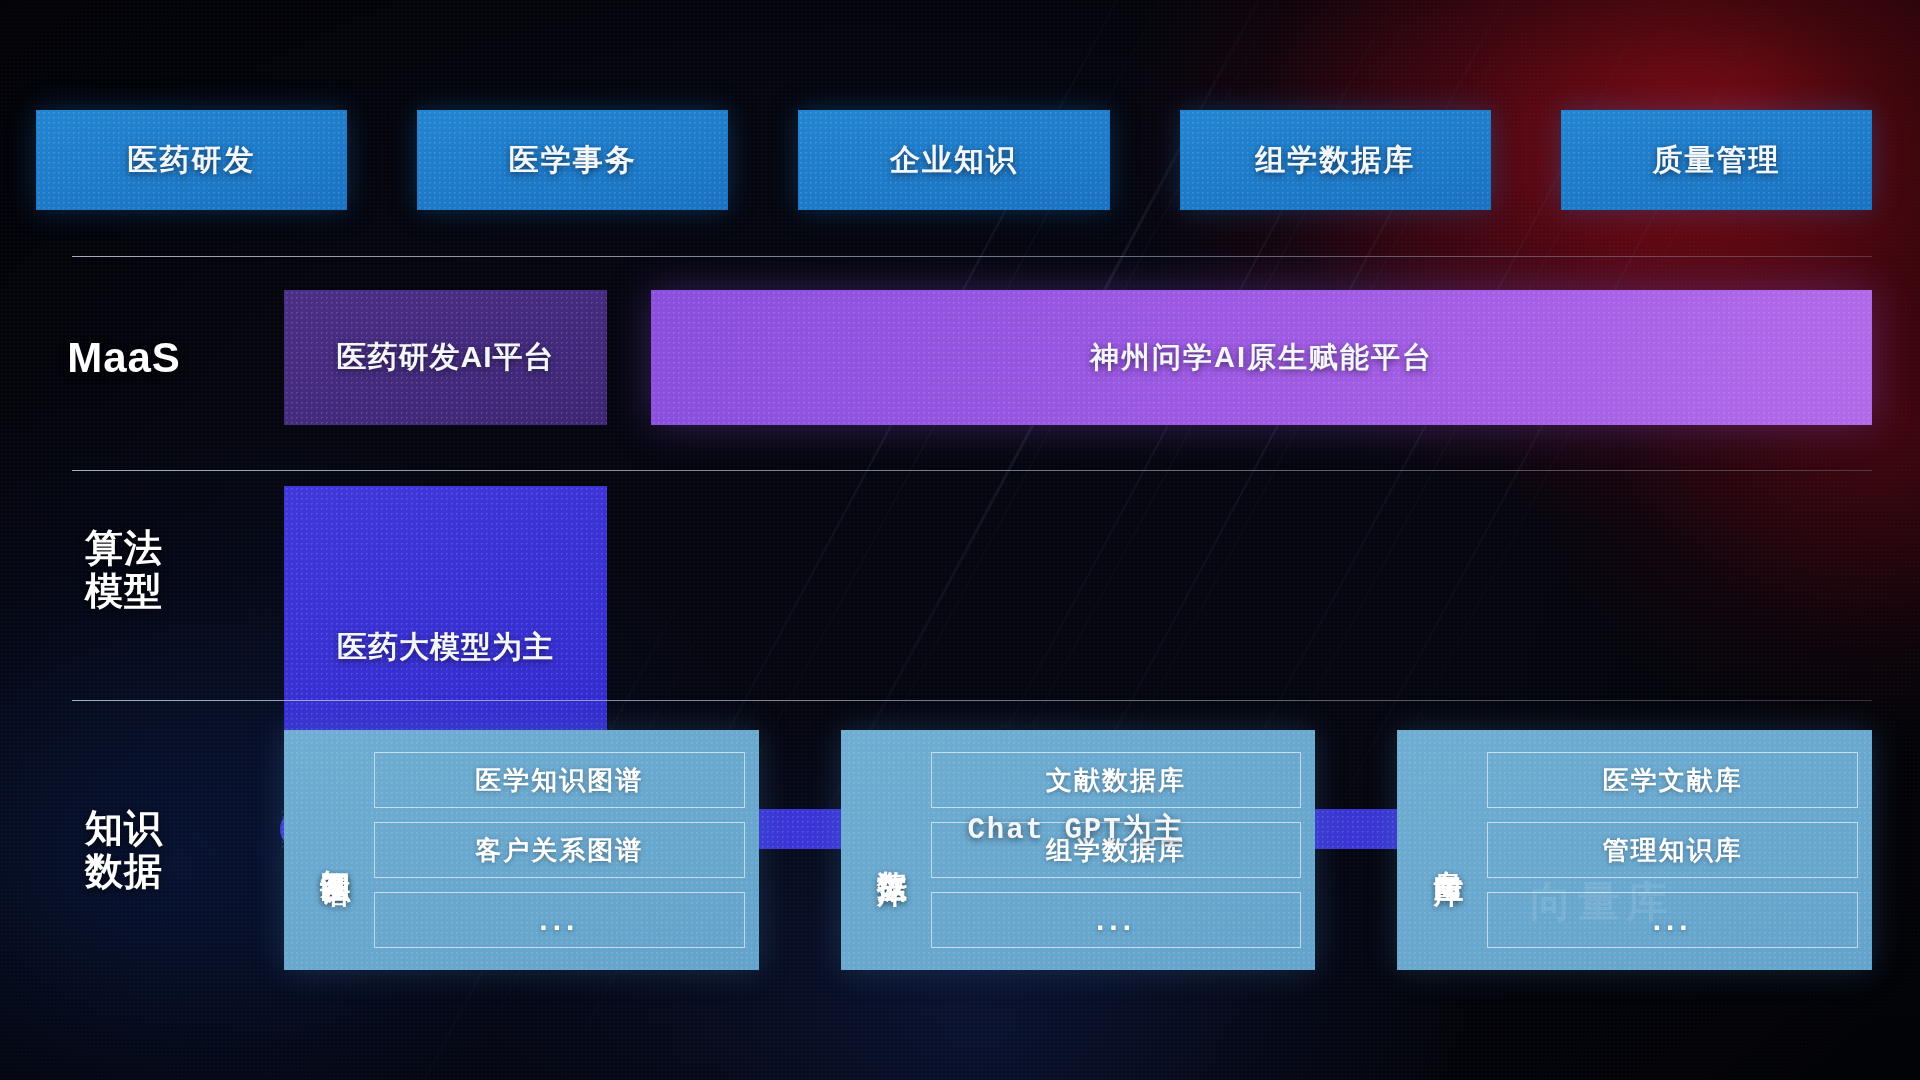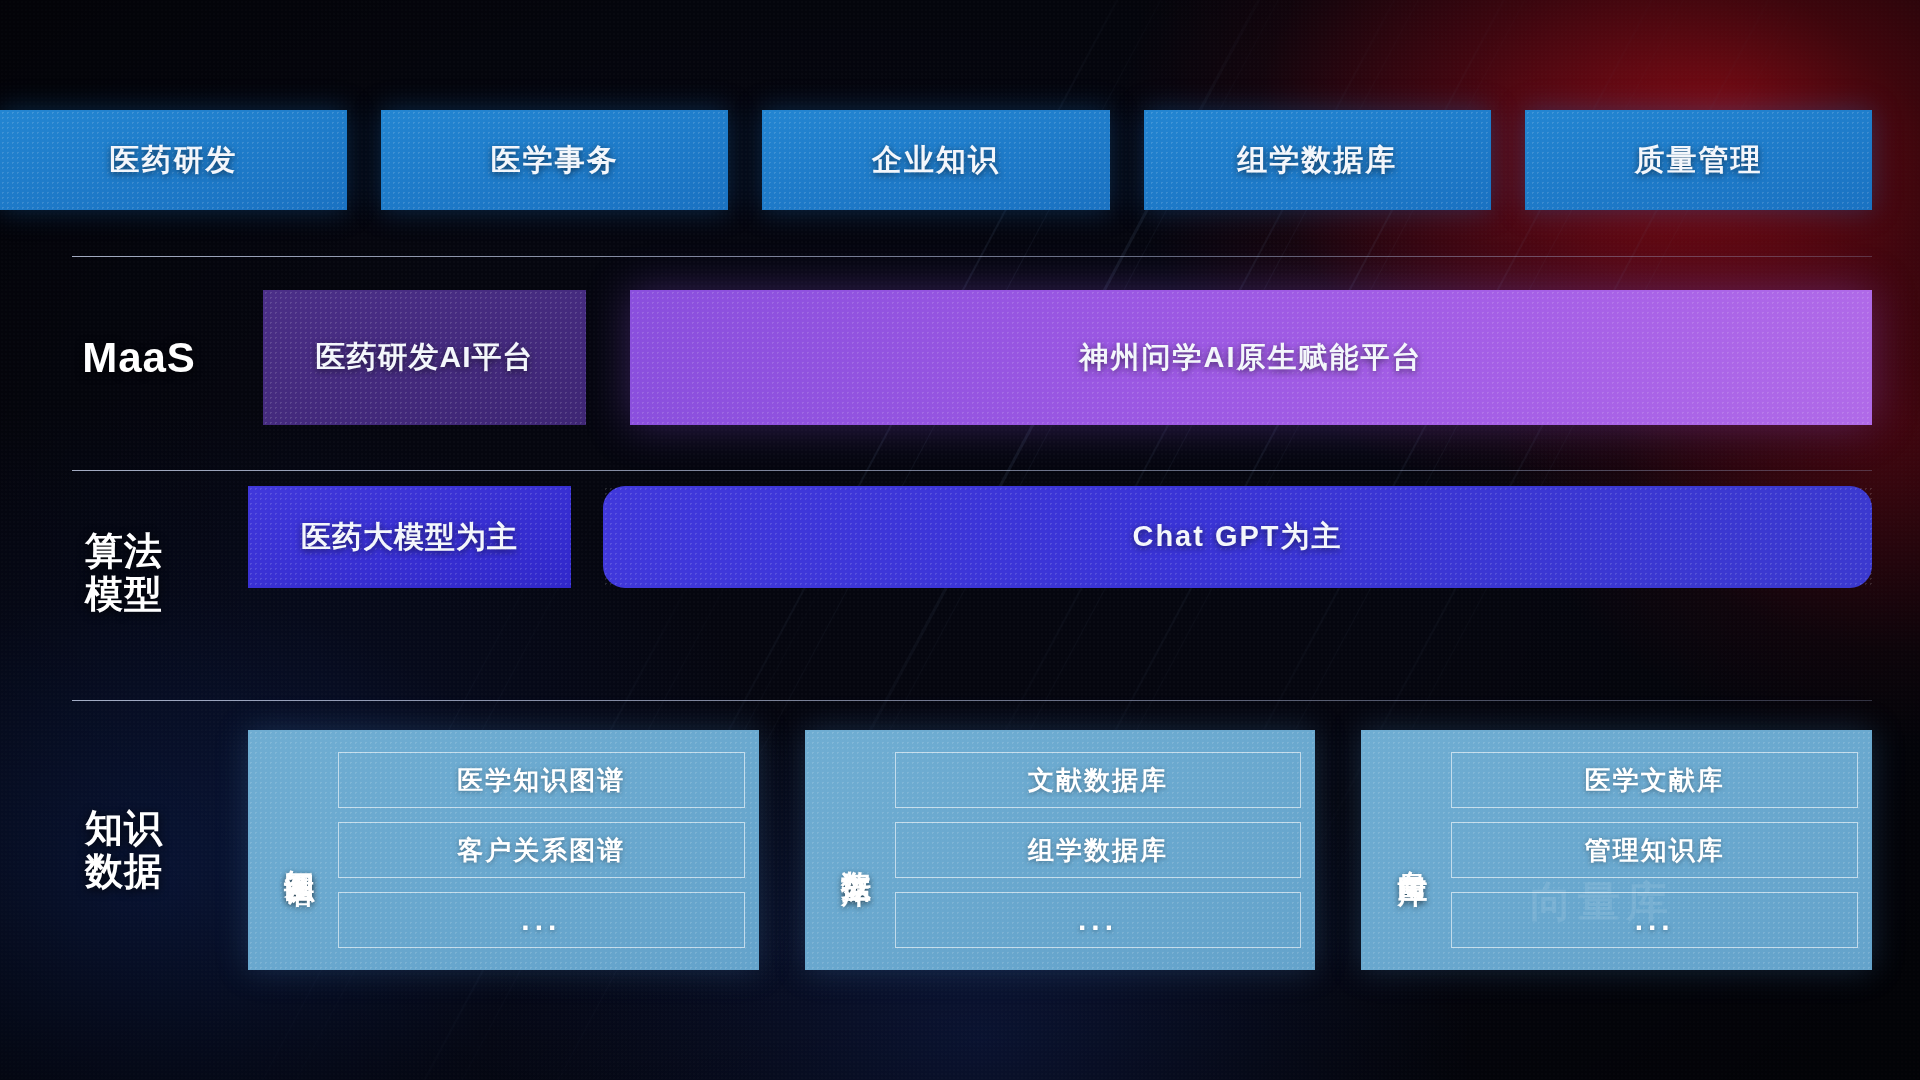--- a/index.html
+++ b/index.html
@@ -62,20 +62,21 @@
   .divider {
     position:absolute;
     left:72px; right:48px;
     height:1px;
     background:linear-gradient(to right, rgba(190,200,225,0.85) 0%, rgba(175,185,215,0.62) 52%, rgba(150,160,195,0.30) 100%);
   }
 
   
   .dotted {
     position:relative;
+    margin-left:36px;
   }
   .dotted::after {
     content:"";
     position:absolute; inset:0;
     background-image:radial-gradient(rgba(255,255,255,0.13) 1px, rgba(0,0,0,0) 1px);
     background-size:5px 5px;
     pointer-events:none;
   }
   .boxtext {
     position:relative; z-index:2;
@@ -206,40 +207,40 @@
         <span class="boxtext">组学数据库</span>
       </div>
       <div class="app-box dotted" style="flex:1">
         <span class="boxtext">质量管理</span>
       </div>
     </div>
   </div>
 
   <div class="divider" style="top:256px;"></div>
 
-  <div class="row" style="top:290px; height:135px;padding-left:15px;">
+  <div class="row" style="top:290px; height:135px;">
     <div class="row-label" style="font-size:42px;">MaaS</div>
     <div class="row-body" style="padding-right:48px;">
       <div class="maas-left dotted">
         <span class="boxtext">医药研发AI平台</span>
       </div>
       <div class="maas-right dotted">
         <span class="boxtext">神州问学AI原生赋能平台</span>
       </div>
     </div>
   </div>
 
   <div class="divider" style="top:470px;"></div>
 
-  <div class="row" style="top:486px; height:240px; align-items:flex-start;">
+  <div class="row" style="top:486px; height:240px; align-items:flex-start;font-family:Liberation Mono, monospace;">
     <div class="row-label" style="padding-top:44px;">算法
 模型</div>
     <div class="row-body" style="flex-direction:column; gap:14px; padding-right:48px;">
 
-      <div style="display:flex;">
+      <div style="display:flex;flex-direction:column;">
         <div class="algo-left dotted">
           <span class="boxtext">医药大模型为主</span>
         </div>
         <div class="algo-right dotted">
           <span class="boxtext">Chat GPT为主</span>
         </div>
       </div>
 
 
     </div>

